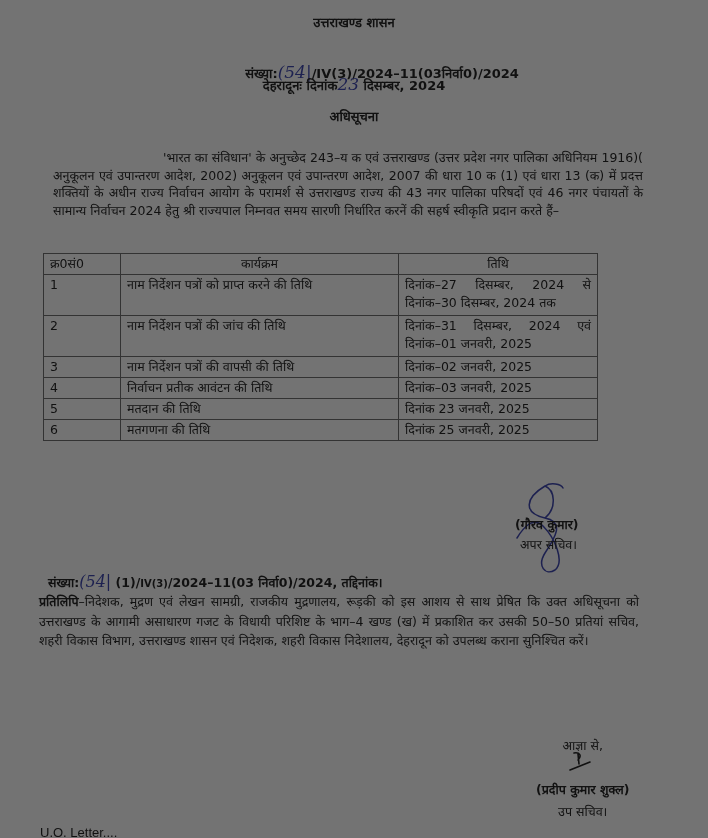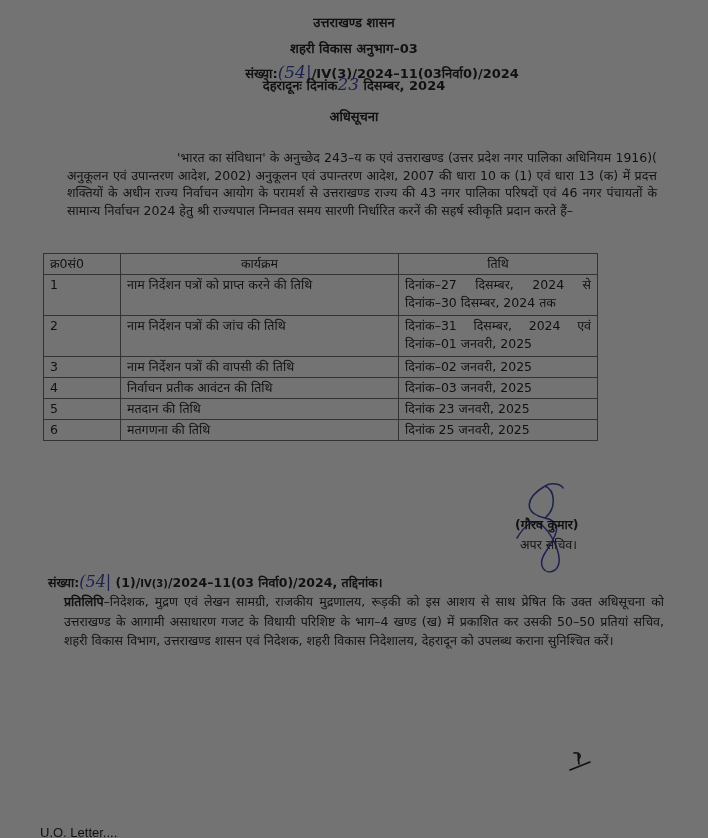--- a/index.html
+++ b/index.html
@@ -4,53 +4,52 @@
 <style>
   html, body { margin: 0; padding: 0; }
   body {
     width: 708px; height: 838px; background: #ffffff; position: relative; overflow: hidden;
     font-family: "DejaVu Sans", "Liberation Sans", sans-serif; color: #111;
   }
   .page { position: absolute; inset: 0; background: #737373; }
   .hdr { position: absolute; left: 0; width: 708px; text-align: center; font-weight: bold; font-size: 13px; line-height: 18px; }
   .hdr .hand { font-family: "DejaVu Serif", serif; font-weight: normal; font-size: 17px; color: #1d2150; font-style: italic; }
   .underline { }
-  .para { position: absolute; left: 67px; width: 590px; font-size: 12.5px; line-height: 17.5px; text-align: justify; }
+  .para { position: absolute; left: 53px; width: 590px; font-size: 12.5px; line-height: 17.5px; text-align: justify; }
   .para .indent { display: inline-block; width: 110px; }
   table.sched {
     position: absolute; left: 43px; top: 253px; width: 555px; border-collapse: collapse; font-size: 12.5px;
   }
   table.sched td, table.sched th {
     border: 1.3px solid #333; padding: 1px 6px; vertical-align: top; text-align: left; font-weight: normal; line-height: 18px;
   }
   table.sched th { text-align: center; }
   table.sched th.c1 { text-align: left; }
   .c1 { width: 64px; }
   .c2 { width: 265px; }
   .just { display: flex; justify-content: space-between; }
   .sig1 { position: absolute; left: 515px; top: 515px; font-size: 12.5px; line-height: 20px; }
   .sig1 .name { font-weight: bold; }
   .sig1 .desig { padding-left: 5px; }
   .scribble { position: absolute; pointer-events: none; }
   .ref { position: absolute; left: 48px; top: 572px; font-size: 12.5px; font-weight: bold; }
   .ref .hand { font-family: "DejaVu Serif", serif; font-weight: normal; font-size: 16px; color: #1d2150; font-style: italic; }
   .ref .small { font-size: 10px; }
-  .copy { position: absolute; left: 64px; top: 592px; width: 600px; font-size: 12.5px; line-height: 19.5px; text-align: justify; }
+  .copy { position: absolute; left: 39px; top: 592px; width: 600px; font-size: 12.5px; line-height: 19.5px; text-align: justify; }
   .copy b { font-weight: bold; }
   .sig2 { position: absolute; left: 536px; top: 735px; font-size: 12.5px; line-height: 22px; text-align: center; }
   .sig2 .name { font-weight: bold; }
   .footer { position: absolute; left: 40px; top: 825px; font-size: 13px; font-family: "Liberation Sans", sans-serif; }
 </style>
 </head>
 <body>
 
 <div class="page">
 
   <div class="hdr" style="top:14px;">उत्तराखण्ड शासन</div>
-  <div class="hdr" style="top:40px;">शहरी विकास अनुभाग–03</div>
   <div class="hdr" style="top:63px;padding-left:28px;">
     <span>संख्या:</span><span class="hand">(54|</span><span>/IV(3)/2024–11(03निर्वा0)/2024</span>
   </div>
   <div class="hdr" style="top:75px;">
     <span>देहरादूनः दिनांक</span><span class="hand">23</span> <span>दिसम्बर, 2024</span>
   </div>
   <div class="hdr underline" style="top:108px;">अधिसूचना</div>
 
   <div class="para" style="top:149px;"><span class="indent"></span><span>'भारत का संविधान' के अनुच्छेद 243–य क एवं उत्तराखण्ड (उत्तर प्रदेश नगर पालिका अधिनियम 1916)( अनुकूलन एवं उपान्तरण आदेश, 2002) अनुकूलन एवं उपान्तरण आदेश, 2007 की धारा 10 क (1) एवं धारा 13 (क) में प्रदत्त शक्तियों के अधीन राज्य निर्वाचन आयोग के परामर्श से उत्तराखण्ड राज्य की 43 नगर पालिका परिषदों एवं 46 नगर पंचायतों के सामान्य निर्वाचन 2024 हेतु श्री राज्यपाल निम्नवत समय सारणी निर्धारित करनें की सहर्ष स्वीकृति प्रदान करते हैं–</span></div>
 
@@ -122,15 +121,21 @@
   <div class="ref">
     <span class="underline">संख्या:</span><span class="hand">(54|</span> <span class="underline">(1)/</span><span class="small">IV(3)</span><span class="underline">/2024–11(03 निर्वा0)/2024, तद्दिनांक।</span>
   </div>
 
   <div class="copy"><b>प्रतिलिपि</b><span>–निदेशक, मुद्रण एवं लेखन सामग्री, राजकीय मुद्रणालय, रूड़की को इस आशय से साथ प्रेषित कि उक्त अधिसूचना को उत्तराखण्ड के आगामी असाधारण गजट के विधायी परिशिष्ट के भाग–4 खण्ड (ख) में प्रकाशित कर उसकी 50–50 प्रतियां सचिव, शहरी विकास विभाग, उत्तराखण्ड शासन एवं निदेशक, शहरी विकास निदेशालय, देहरादून को उपलब्ध कराना सुनिश्चित करें।</span></div>
 
   <svg class="scribble" style="left:566px; top:750px;" width="30" height="22" viewBox="0 0 30 22">
     <path d="M8 3 C 14 2, 16 6, 12 10 M12 4 L 13 14 M4 20 L 24 12" fill="none" stroke="#111" stroke-width="1.6" stroke-linecap="round"></path>
   </svg>
 
+  <div class="sig2">
+    <div>आज्ञा से,</div>
+    <div style="height:22px;"></div>
+    <div class="name">(प्रदीप कुमार शुक्ल)</div>
+    <div>उप सचिव।</div>
+  </div>
 
   <div class="footer">U.O. Letter....</div>
 </div>
 
 </body></html>

